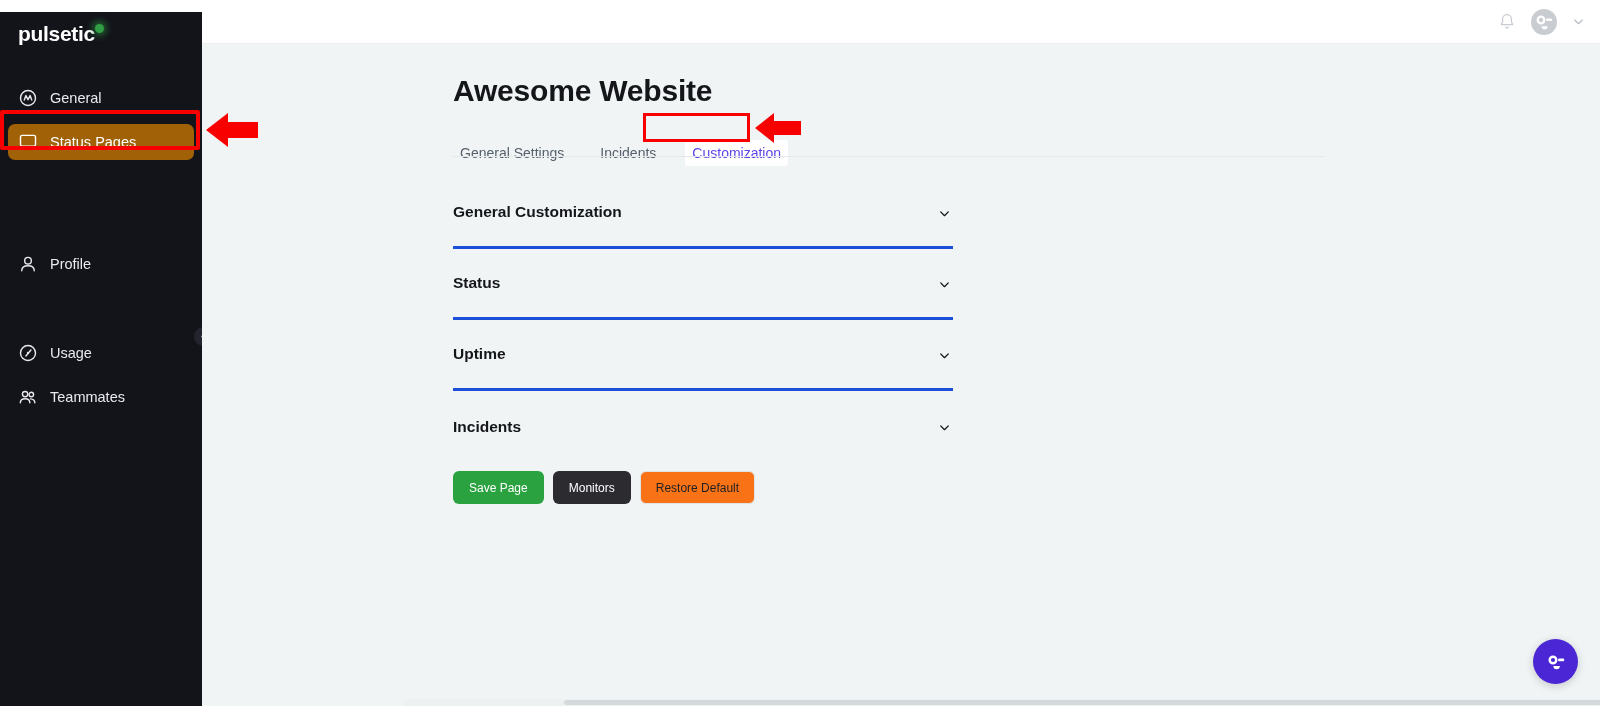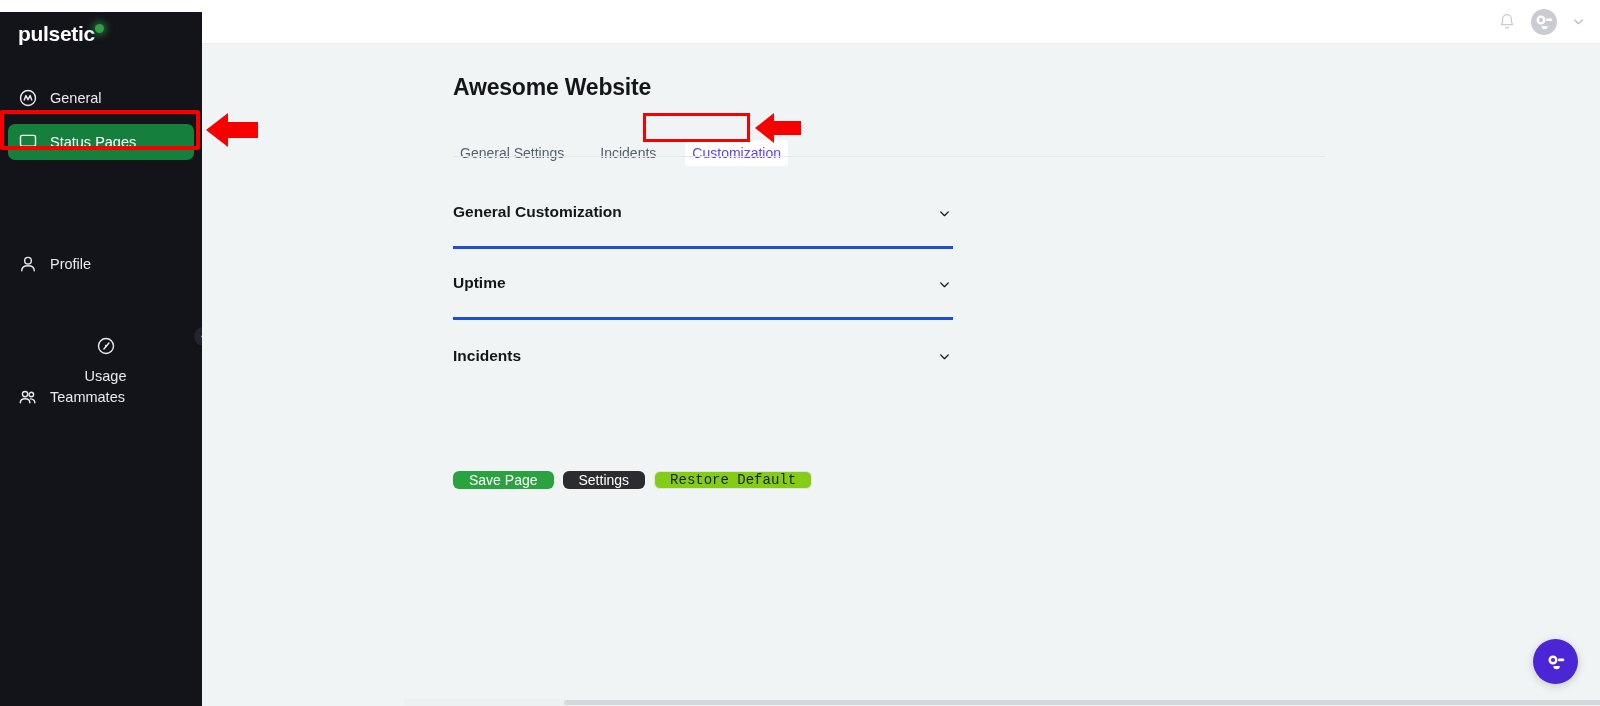--- a/index.html
+++ b/index.html
@@ -37,21 +37,21 @@
     display: flex; align-items: center; gap: 12px;
     padding-left: 9px; border-radius: 7px;
     color: #e9e9ee; font-size: 14.5px;
   }
   .nav-item .nav-ico {
     width: 21px; height: 21px;
     display: flex; align-items: center; justify-content: center;
     flex: 0 0 21px;
   }
   .nav-item svg { display: block; }
-  #nav-status-pages { background: #15803d; color: #ffffff; }
+  #nav-status-pages { background: #a16207; color: #ffffff; }
 
   
   #collapse-btn {
     position: absolute; left: 194px; top: 327px;
     width: 19px; height: 19px; border-radius: 50%;
     background: #24242e; color: #cfcfd8;
     display: flex; align-items: center; justify-content: center;
     font-size: 10px; line-height: 1;
   }
 
@@ -75,21 +75,21 @@
   #avatar-caret { color: #b9bec4; font-size: 13px; line-height: 1; }
 
   
   #content {
     position: absolute; left: 202px; top: 44px;
     width: 1398px; height: 662px;
     background: #f1f4f5;
   }
   #page-title {
     position: absolute; left: 251px; top: 30px;
-    font-size: 23px; font-weight: 700; color: #14161a;
+    font-size: 30px; font-weight: 700; color: #14161a;
     letter-spacing: -0.2px;
   }
   #tabs {
     position: absolute; left: 251px; top: 72px;
     display: flex; align-items: center; gap: 22px;
   }
   .tab {
     font-size: 14px; color: #55606b;
     padding: 5px 7px; border-radius: 3px; margin-top: 24px;
   }
@@ -109,27 +109,27 @@
   .acc-row:last-of-type { border-bottom: none; }
   .acc-title { font-size: 15.5px; font-weight: 700; color: #14161a; }
   .acc-chev { color: #13161a; width: 13px; height: 13px; margin-right: 2px; }
 
   
   #btn-row {
     position: absolute; left: 251px; top: 427px;
     display: flex; align-items: center; gap: 9px;
   }
   .btn {
-    height: 18px; padding: 0 15px; border-radius: 6px;
-    font-size: 14px; display: flex; align-items: center;
+    height: 33px; padding: 0 15px; border-radius: 6px;
+    font-size: 12px; display: flex; align-items: center;
     border: 1px solid transparent;
   }
   #btn-save { background: #2aa23f; color: #ffffff; }
   #btn-preview { background: #2b2b30; color: #ffffff; }
-  #btn-restore { background: #84cc16; color: #1d2125; border-color: #dfe4e7; font-family: Liberation Mono, monospace; }
+  #btn-restore { background: #f97316; color: #1d2125; border-color: #dfe4e7; }
 
   
   #chat-widget {
     position: absolute; right: 22px; bottom: 22px;
     width: 45px; height: 45px; border-radius: 50%;
     background: #4a26d4;
     display: flex; align-items: center; justify-content: center;
     box-shadow: 0 2px 9px rgba(0,0,0,0.18);
   }
 
@@ -189,21 +189,21 @@
       <span class="nav-ico">
         <svg viewBox="0 0 24 24" width="20" height="20" fill="none" stroke="currentColor" stroke-width="1.7">
           <circle cx="12" cy="8" r="4"></circle>
           <path d="M4.5 20c0-4 3.5-6 7.5-6s7.5 2 7.5 6" stroke-linecap="round"></path>
         </svg>
       </span>
       <span>Profile</span>
     </div>
 
 
-    <div class="nav-item" id="nav-usage" style="top:323px;flex-direction:column;">
+    <div class="nav-item" id="nav-usage" style="top:323px;">
       <span class="nav-ico">
         <svg viewBox="0 0 24 24" width="20" height="20" fill="none" stroke="currentColor" stroke-width="1.7">
           <circle cx="12" cy="12" r="9"></circle>
           <path d="M15.5 8.5 L9.5 15.5" stroke-linecap="round"></path>
           <circle cx="12" cy="12" r="1.4" fill="currentColor" stroke="none"></circle>
         </svg>
       </span>
       <span>Usage</span>
     </div>
 
@@ -255,20 +255,28 @@
     <div id="tabs">
       <span class="tab">General Settings</span>
       <span class="tab">Incidents</span>
       <span class="tab active">Customization</span>
     </div>
     <div id="tabs-divider"></div>
 
     <section id="accordions">
       <div class="acc-row">
         <span class="acc-title">General Customization</span>
+        <span class="acc-chev">
+          <svg viewBox="0 0 24 24" width="13" height="13" fill="none" stroke="currentColor" stroke-width="2.4">
+            <path d="M5 9 L12 16 L19 9" stroke-linecap="round" stroke-linejoin="round"></path>
+          </svg>
+        </span>
+      </div>
+      <div class="acc-row">
+        <span class="acc-title">Status</span>
         <span class="acc-chev">
           <svg viewBox="0 0 24 24" width="13" height="13" fill="none" stroke="currentColor" stroke-width="2.4">
             <path d="M5 9 L12 16 L19 9" stroke-linecap="round" stroke-linejoin="round"></path>
           </svg>
         </span>
       </div>
       <div class="acc-row">
         <span class="acc-title">Uptime</span>
         <span class="acc-chev">
           <svg viewBox="0 0 24 24" width="13" height="13" fill="none" stroke="currentColor" stroke-width="2.4">
@@ -281,21 +289,21 @@
         <span class="acc-chev">
           <svg viewBox="0 0 24 24" width="13" height="13" fill="none" stroke="currentColor" stroke-width="2.4">
             <path d="M5 9 L12 16 L19 9" stroke-linecap="round" stroke-linejoin="round"></path>
           </svg>
         </span>
       </div>
     </section>
 
     <div id="btn-row">
       <button class="btn" id="btn-save">Save Page</button>
-      <button class="btn" id="btn-preview">Settings</button>
+      <button class="btn" id="btn-preview">Monitors</button>
       <button class="btn" id="btn-restore">Restore Default</button>
     </div>
 
     <div id="hscroll">
       <div id="hscroll-thumb"></div>
     </div>
   </main>
 
   <div id="chat-widget">
     <svg viewBox="0 0 26 26" width="26" height="26">

